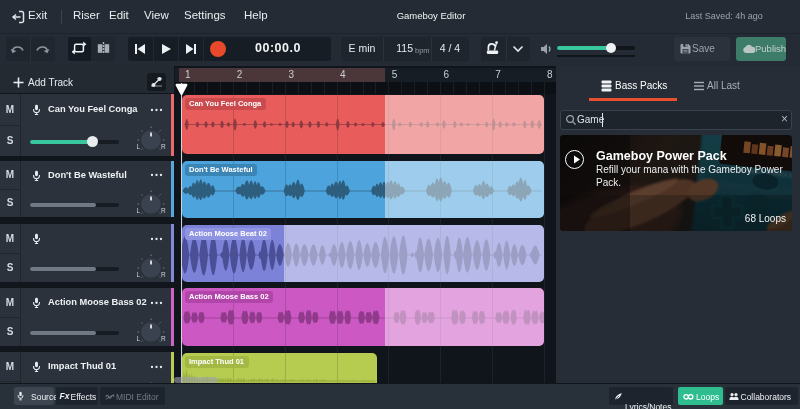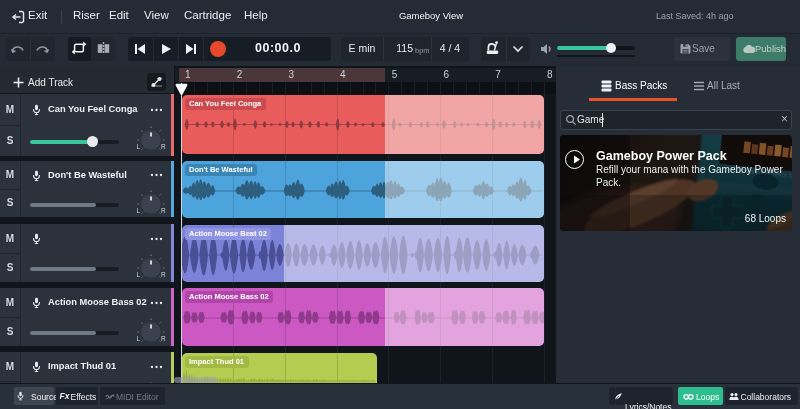--- a/index.html
+++ b/index.html
@@ -9,24 +9,24 @@
 <div class="abs" style="left:0;top:33px;width:800px;height:33px;background:#242b34;border-top:1px solid #1d232c"></div>
 <svg width="14" height="14" style="position:absolute;left:11px;top:10px">
     <path d="M8 1.5 h3 a1.5 1.5 0 0 1 1.5 1.5 v8 a1.5 1.5 0 0 1 -1.5 1.5 h-3" fill="none" stroke="#dfe4e9" stroke-width="1.5"></path>
     <path d="M9.5 7 h-7 M5 4.5 L2 7 L5 9.5" fill="none" stroke="#dfe4e9" stroke-width="1.5"></path>
   </svg>
 <div class="abs" style="left:28px;top:9px;color:#e8ecf0;font-size:11.5px;font-weight:500">Exit</div>
 <div class="abs" style="left:61px;top:10px;width:1px;height:14px;background:#3a434e"></div>
 <div class="abs" style="left:73px;top:9px;color:#e8ecf0;font-size:11.5px;font-weight:500">Riser</div>
 <div class="abs" style="left:109px;top:9px;color:#e8ecf0;font-size:11.5px;font-weight:500">Edit</div>
 <div class="abs" style="left:144px;top:9px;color:#e8ecf0;font-size:11.5px;font-weight:500">View</div>
-<div class="abs" style="left:184px;top:9px;color:#e8ecf0;font-size:11.5px;font-weight:500">Cartridge</div>
+<div class="abs" style="left:184px;top:9px;color:#e8ecf0;font-size:11.5px;font-weight:500">Settings</div>
 <div class="abs" style="left:244px;top:9px;color:#e8ecf0;font-size:11.5px;font-weight:500">Help</div>
-<div class="abs" style="left:331px;top:10px;width:200px;text-align:center;color:#f2f4f6;font-size:9.5px;font-weight:500">Gameboy View</div>
-<div class="abs" style="left:656px;top:11px;width:136px;text-align:left;color:#9aa3ad;font-size:9px">Last Saved: 4h ago</div>
+<div class="abs" style="left:331px;top:10px;width:200px;text-align:center;color:#f2f4f6;font-size:9.5px;font-weight:500">Gameboy Editor</div>
+<div class="abs" style="left:656px;top:11px;width:136px;text-align:center;color:#9aa3ad;font-size:9px">Last Saved: 4h ago</div>
 
 <div class="abs" style="left:5.5px;top:36.5px;width:49px;height:24px;background:#1f262e;border-radius:3px"></div>
 <div class="abs" style="left:30px;top:36.5px;width:1px;height:24px;background:#2a323c"></div>
 <svg width="15" height="12" style="position:absolute;left:10px;top:43px">
     <path d="M2.5 8.5 Q3 4 7.5 4 Q11.5 4 13 7.5" fill="none" stroke="#8c96a2" stroke-width="1.7"></path>
     <path d="M0.6 6 L2.7 10.2 L6.4 8 Z" fill="#8c96a2"></path>
   </svg>
 <svg width="15" height="12" style="position:absolute;left:35px;top:43px">
     <path d="M12.5 8.5 Q12 4 7.5 4 Q3.5 4 2 7.5" fill="none" stroke="#8c96a2" stroke-width="1.7"></path>
     <path d="M14.4 6 L12.3 10.2 L8.6 8 Z" fill="#8c96a2"></path>

